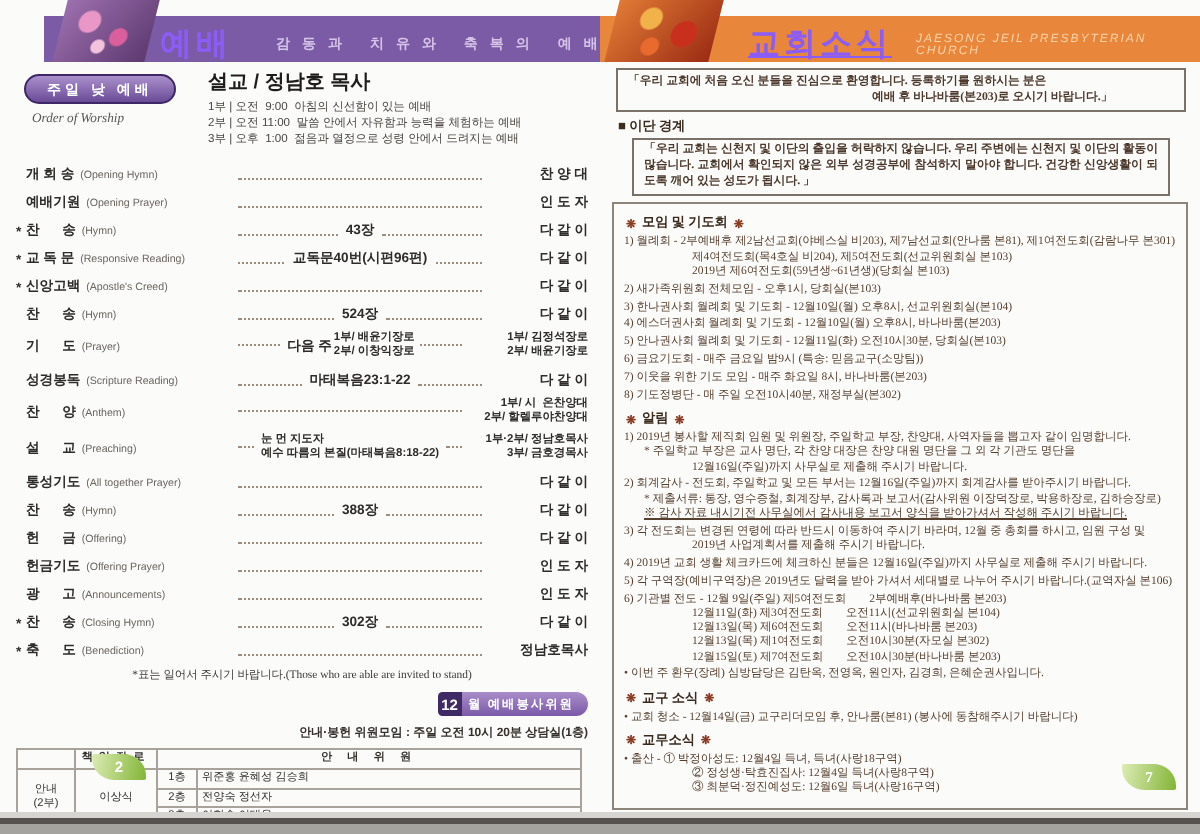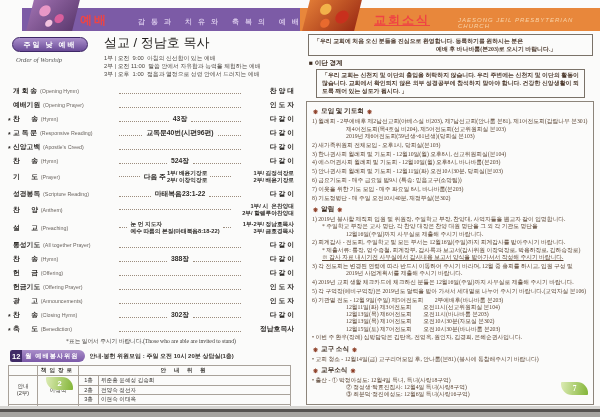--- a/index.html
+++ b/index.html
@@ -13,54 +13,54 @@
   .photo-left{left:30px;background:
       radial-gradient(circle at 30% 35%, #e897c6 0 5px, transparent 6px),
       radial-gradient(circle at 65% 60%, #d95f9d 0 4px, transparent 5px),
       radial-gradient(circle at 45% 75%, #f3c3de 0 3px, transparent 4px),
       linear-gradient(125deg,#9d6fae,#5d3a70);}
   .photo-right{left:306px;width:52px;background:
       radial-gradient(circle at 35% 30%, #f2b24a 0 5px, transparent 6px),
       radial-gradient(circle at 70% 55%, #c8301d 0 6px, transparent 7px),
       radial-gradient(circle at 40% 75%, #e86a2e 0 4px, transparent 5px),
       linear-gradient(125deg,#e07a35,#9c2c14);}
-  .band-title{position:absolute;top:12px;font-weight:bold;color:#ef4444;font-size:12px;letter-spacing:2px;z-index:4;}
+  .band-title{position:absolute;top:12px;font-weight:bold;color:#8b5cf6;font-size:16px;letter-spacing:2px;z-index:4;}
   .t-worship{left:80px;}
   .t-news{left:374px;text-decoration:underline;}
   .band-sub{position:absolute;z-index:4;}
   .sub-worship{left:138px;top:17px;font-size:7px;letter-spacing:6px;color:#d5c4e8;font-weight:bold;}
   .sub-news{left:458px;top:17px;font-size:6px;font-style:italic;color:#f8d3a8;letter-spacing:1px;}
   
   .page{position:absolute;top:33px;height:369px;box-sizing:border-box;}
   .page-left{left:0;width:300px;padding:0 6px 0 8px;}
   .page-right{left:301px;width:299px;padding:0 5px 0 3px;}
   
   .pl-top{display:flex;margin-top:1px;}
   .pl-top-left{flex:0 0 96px;padding-top:3px;}
   .service-badge{width:74px;height:13px;border-radius:8px;border:1px solid #3e2766;
       background:linear-gradient(#ab90cc,#6a4b97);color:#fff;font-size:7px;font-weight:bold;
       letter-spacing:2px;display:flex;align-items:center;justify-content:center;margin-left:4px;}
   .oow{font-family:"Liberation Serif",serif;font-style:italic;font-size:6.6px;color:#555;margin:4px 0 0 8px;}
-  .sermon-head{font-size:13px;font-weight:normal;color:#1f1c1a;margin-bottom:2px;}
+  .sermon-head{font-size:10px;font-weight:bold;color:#1f1c1a;margin-bottom:2px;}
   .service-line{font-size:5.8px;color:#4a4540;line-height:8.2px;white-space:pre;}
   
   .order{margin-top:7px;}
   .orow{display:flex;align-items:flex-end;margin:4.1px 0;font-size:6.8px;color:#2e2b28;}
   .orow.tall{align-items:center;}
   .ostar{flex:0 0 5px;font-weight:bold;}
   .olabel{flex:0 0 103px;font-weight:bold;white-space:pre;}
   .oen{font-weight:normal;font-size:5.3px;color:#6b6560;margin-left:1px;letter-spacing:0;}
   .dots{flex:1 1 8px;border-bottom:1px dotted #9c8d7e;margin:0 3px 2px 3px;height:1px;}
   .ocenter{font-weight:bold;white-space:pre;padding:0 1px;}
   .oright{flex:0 0 auto;min-width:50px;text-align:right;font-weight:bold;white-space:pre;}
   .stack{display:flex;flex-direction:column;font-size:5.7px;line-height:7.2px;font-weight:bold;white-space:pre;}
   .stack.r{text-align:right;min-width:60px;}
   .stand-note{font-family:"Liberation Serif",serif;font-size:5.7px;color:#3c3835;text-align:center;margin:3px 0 4px;}
   
-  .cmt-head{display:flex;align-items:center;gap:4px;margin:2px 0 3px 2px;}
+  .cmt-head{display:flex;align-items:flex-end;gap:4px;margin:2px 0 3px 2px;flex-direction:column;}
   .cb{display:flex;height:12px;border-radius:3px 8px 8px 3px;overflow:hidden;font-weight:bold;}
   .cb12{background:#3f2a66;color:#fff;font-size:7.5px;padding:0 2px;display:flex;align-items:center;}
   .cbl{background:linear-gradient(#a98dc9,#7b59a8);color:#fff;font-size:6.2px;letter-spacing:1px;
        padding:0 7px 0 3px;display:flex;align-items:center;}
   .cmt-note{font-size:6px;font-weight:bold;color:#35302c;}
   table.cmt{width:99%;border-collapse:collapse;font-size:5.6px;color:#33302c;}
   table.cmt td{border:1px solid #a9a29a;padding:1px 2px;line-height:6.6px;}
   td.cgrp{width:24px;text-align:center;white-space:pre-line;}
   td.celd{width:36px;text-align:center;}
   td.cflr{width:15px;text-align:center;}

